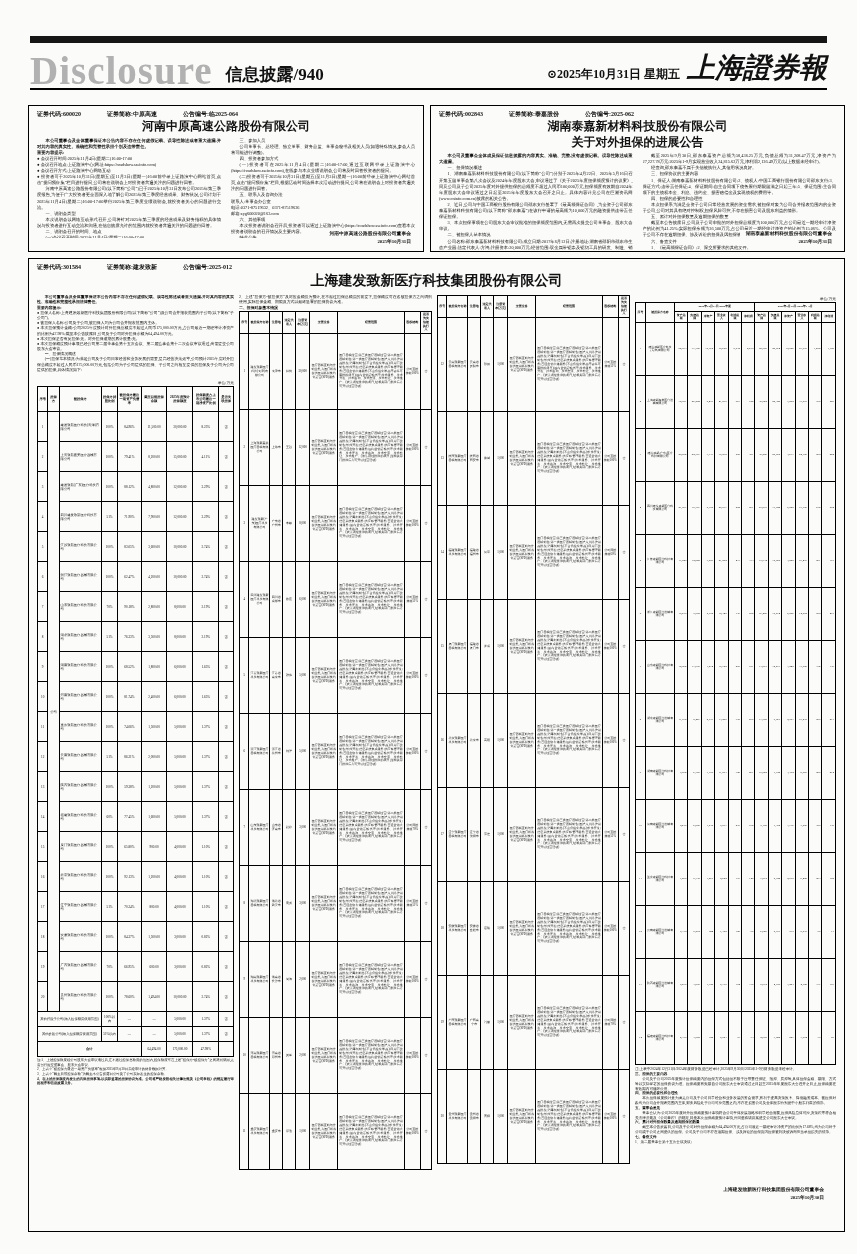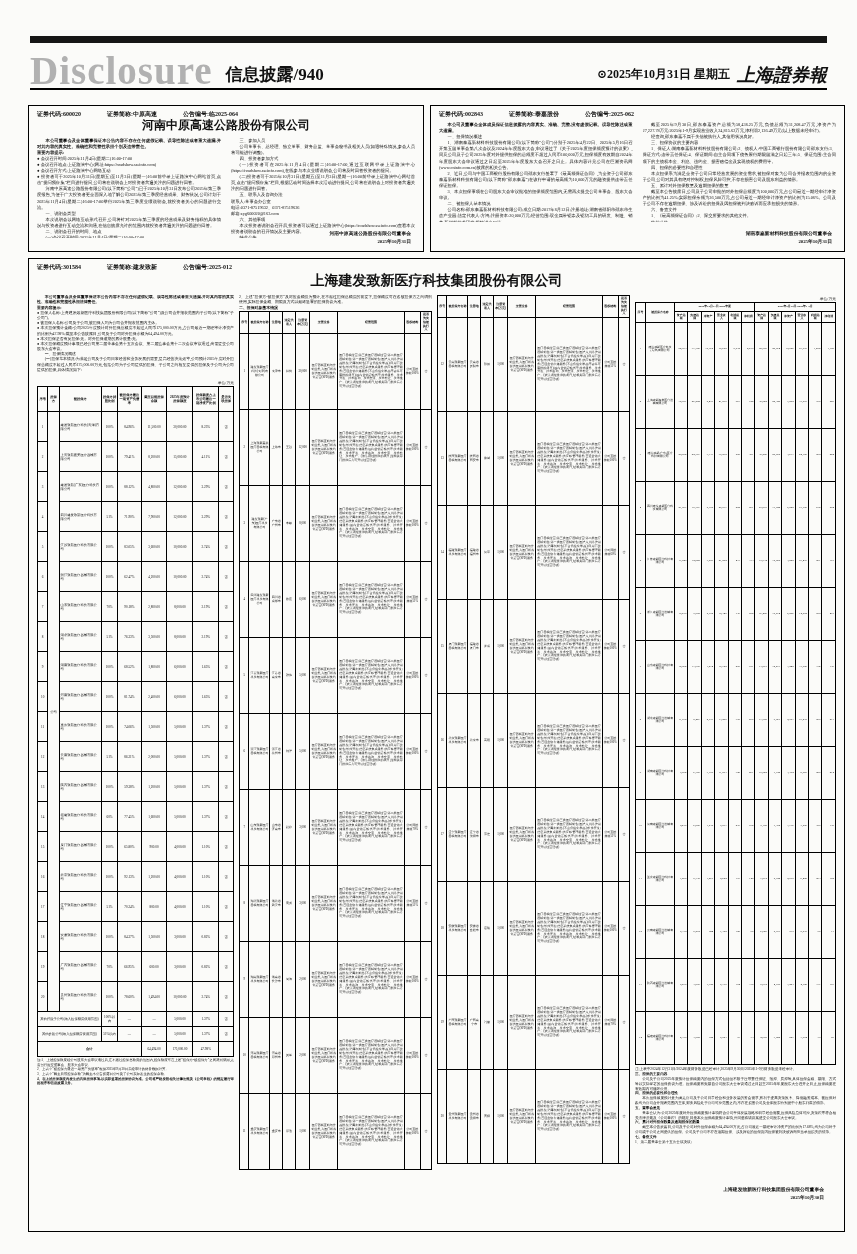--- a/index.html
+++ b/index.html
@@ -8,31 +8,31 @@
     background:#fbfbf9;color:#111;
     font-family:"Liberation Serif","DejaVu Serif",serif;
     overflow:hidden;
   }
   .topbar{position:absolute;left:30px;top:36px;width:797px;height:7px;background:#161616;}
   .masthead{position:absolute;left:30px;top:45px;width:797px;height:42px;display:flex;align-items:flex-end;}
   .logo{font-family:Liberation Serif, serif;font-weight:bold;font-size:39px;line-height:.85;color:#b1b1b1;letter-spacing:1px;}
   .section-title{font-weight:bold;font-size:17px;margin-left:13px;margin-bottom:1px;white-space:nowrap;}
   .mast-right{margin-left:auto;display:flex;align-items:flex-end;gap:7px;}
   .mast-date{font-size:12px;font-weight:bold;margin-bottom:4px;white-space:nowrap;}
-  .paper-name{font-size:18px;font-weight:bold;font-style:italic;white-space:nowrap;}
+  .paper-name{font-size:28px;font-weight:bold;font-style:italic;white-space:nowrap;}
   .rule{position:absolute;left:30px;top:88px;width:797px;border-top:2px solid #000;}
 
   .box{border:1px solid #000;box-sizing:border-box;position:absolute;background:#fbfbf9;padding:4px 8px;overflow:hidden;}
   .box1{left:28px;top:105px;width:396px;height:147px;}
   .box2{left:430px;top:105px;width:415px;height:147px;}
   .box3{left:28px;top:258px;width:817px;height:974px;}
 
   .meta{display:flex;gap:26px;font-size:6px;font-weight:bold;white-space:nowrap;}
   .btitle{text-align:center;font-weight:bold;line-height:1.3;}
-  .box1 .btitle,.box2 .btitle{font-size:12px;font-family:Liberation Mono, monospace;}
+  .box1 .btitle,.box2 .btitle{font-size:12px;}
   .box3 .btitle{font-size:14px;}
 
   .cols2{display:flex;gap:10px;margin-top:3px;height:100px;overflow:hidden;}
   .colh{width:50%;font-size:4.3px;line-height:1.42;text-align:justify;overflow:hidden;}
   .p{text-indent:2em;margin:0;}
   .b{font-weight:bold;}
   .ni{text-indent:0;}
   .sigabs{position:absolute;right:12px;bottom:5px;text-align:right;font-size:4.8px;line-height:1.7;font-weight:bold;background:#fbfbf9;padding-left:6px;}
 
   .cols4{display:flex;gap:5px;margin-top:5px;height:912px;overflow:hidden;}
@@ -135,20 +135,24 @@
     <div>2025年10月31日</div>
   </div>
 </div>
 
 <div class="box box2">
   <div class="meta">
     <span>证券代码:002843</span>
     <span>证券简称:泰嘉股份</span>
     <span>公告编号:2025-062</span>
   </div>
+  <div class="btitle">
+    <div>湖南泰嘉新材料科技股份有限公司</div>
+    <div>关于对外担保的进展公告</div>
+  </div>
   <div class="cols2">
     <div class="colh">
         <div class="p b">本公司及董事会全体成员保证信息披露的内容真实、准确、完整,没有虚假记载、误导性陈述或重大遗漏。</div>
         <div class="p">一、担保情况概述</div>
         <div class="p">1、湖南泰嘉新材料科技股份有限公司(以下简称“公司”)分别于2025年4月22日、2025年5月16日召开第五届董事会第八次会议及2024年年度股东大会,审议通过了《关于2025年度担保额度预计的议案》,同意公司及子公司2025年度对外提供担保的总额度不超过人民币100,000万元,担保额度有效期自2024年年度股东大会审议通过之日起至2025年年度股东大会召开之日止。具体内容详见公司在巨潮资讯网(www.cninfo.com.cn)披露的相关公告。</div>
         <div class="p">2、近日,公司与中国工商银行股份有限公司邵东支行签署了《最高额保证合同》,为全资子公司邵东泰嘉新材料科技有限公司(以下简称“邵东泰嘉”)在该行申请的最高额为10,000万元的融资提供连带责任保证担保。</div>
         <div class="p">3、本次担保事项在公司股东大会审议批准的担保额度范围内,无需再次提交公司董事会、股东大会审议。</div>
         <div class="p">二、被担保人基本情况</div>
         <div class="p">公司名称:邵东泰嘉新材料科技有限公司;成立日期:2017年6月12日;注册地址:湖南省邵阳市邵东市生态产业园;法定代表人:方鸿;注册资本:20,000万元;经营范围:双金属带锯条及锯切工具的研发、制造、销售,新材料技术研发,货物进出口等。</div>
       </div>

